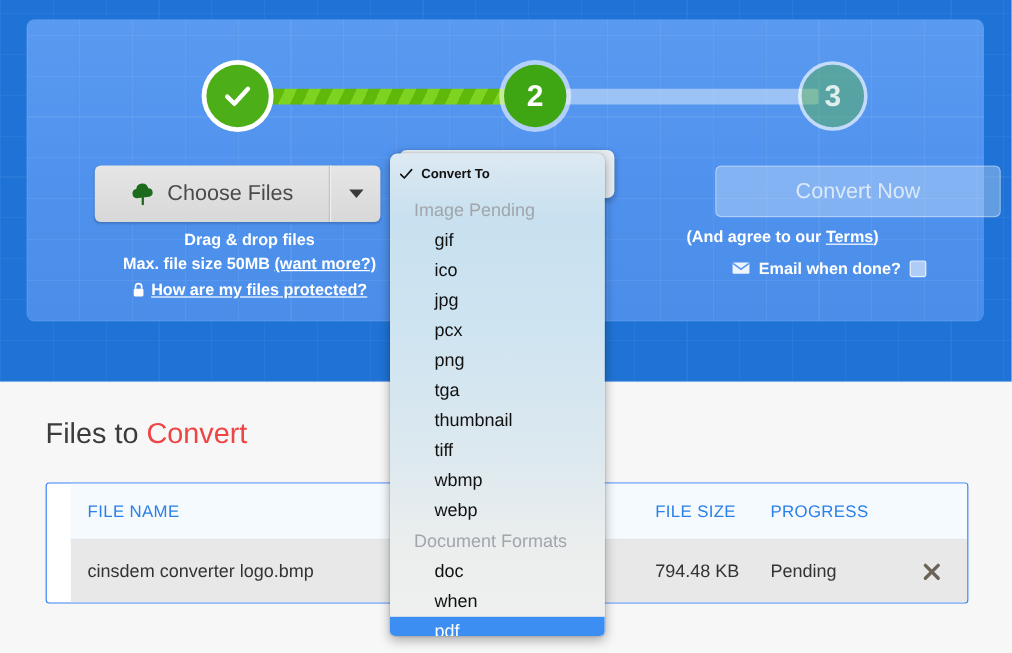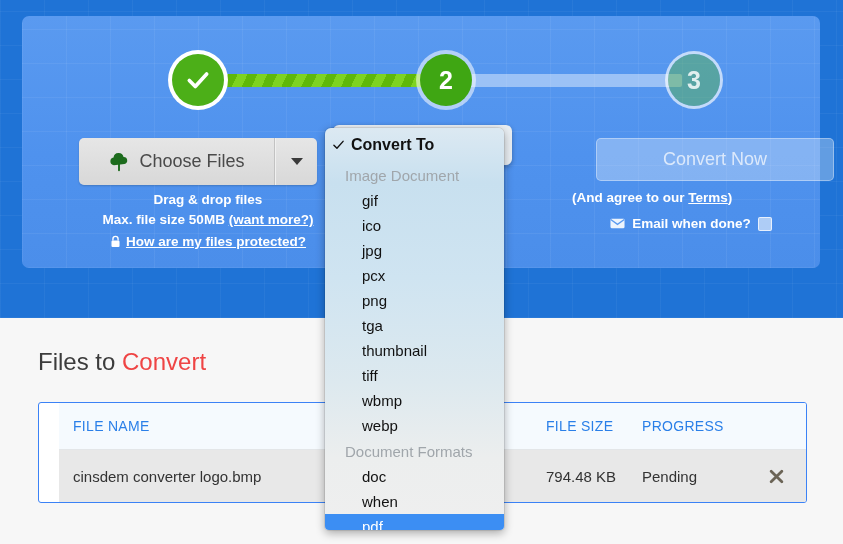--- a/index.html
+++ b/index.html
@@ -153,21 +153,21 @@
     background: linear-gradient(180deg,
         #dce9f2 0px, #c8e0ef 55px, #cfe4f1 150px,
         #dde9ef 255px, #eceeee 330px, #efefef 402px);
     box-shadow: 0 3px 10px rgba(0,0,0,.33), 0 0 0 1px rgba(0,0,0,.08);
     overflow: hidden;
     font-size: 15px; color: #111;
   }
   #dd-head {
     height: 34px; display: flex; align-items: center;
     padding-left: 8px; gap: 7px;
-    font-weight: bold; font-size: 16px; color: #111;
+    font-weight: bold; font-size: 11px; color: #111;
   }
   .dd-check { width: 11px; }
   .dd-group {
     height: 26px; display: flex; align-items: center; padding-left: 20px;
     color: #a0a6ab; font-size: 15px;
   }
   .dd-item {
     height: 25px; display: flex; align-items: center; padding-left: 37px;
   }
   .dd-item.sel { background: #3c8ef3; color: #fff; }
@@ -263,21 +263,21 @@
 
 <div id="dd-shadow"></div>
 <div id="dropdown">
   <div id="dd-head">
     <svg class="dd-check" height="12" viewBox="0 0 12 12">
       <path d="M1 6.3 L4.3 9.6 L11 2" fill="none" stroke="#111" stroke-width="1.5" stroke-linecap="round" stroke-linejoin="round"></path>
     </svg>
     <span>Convert To</span>
   </div>
   <div id="dd-list">
-      <div class="dd-group">Image Document</div>
+      <div class="dd-group">Image Pending</div>
       <div class="dd-item">gif</div>
       <div class="dd-item">ico</div>
       <div class="dd-item">jpg</div>
       <div class="dd-item">pcx</div>
       <div class="dd-item">png</div>
       <div class="dd-item">tga</div>
       <div class="dd-item">thumbnail</div>
       <div class="dd-item">tiff</div>
       <div class="dd-item">wbmp</div>
       <div class="dd-item">webp</div>

